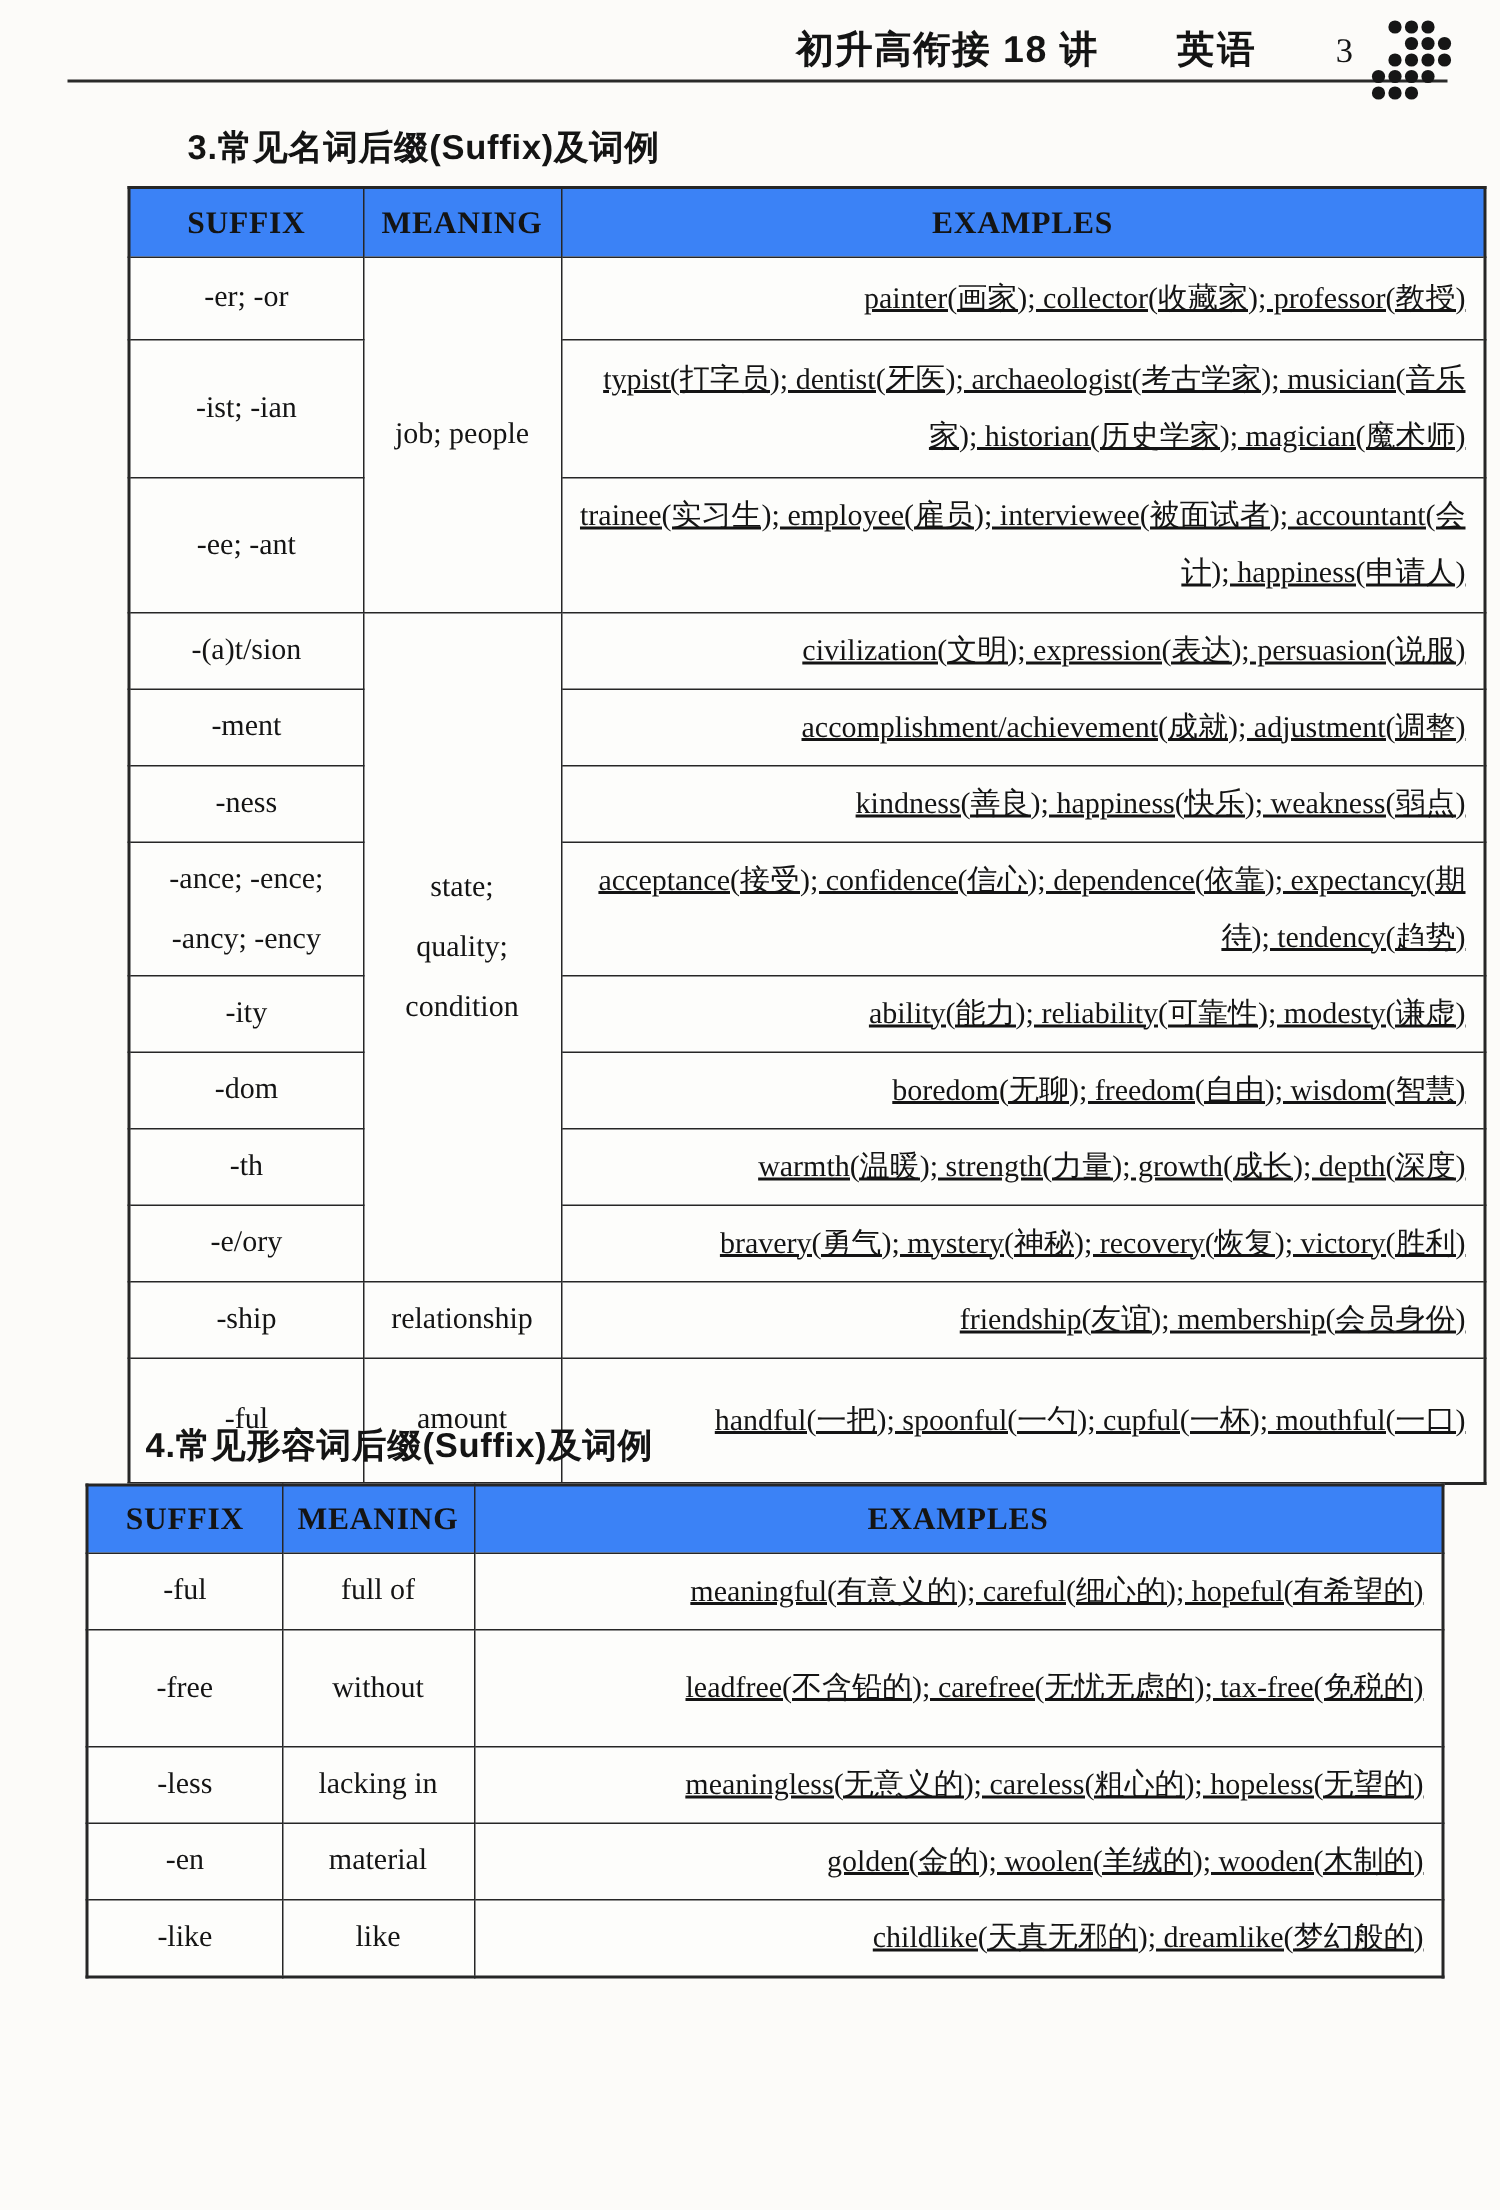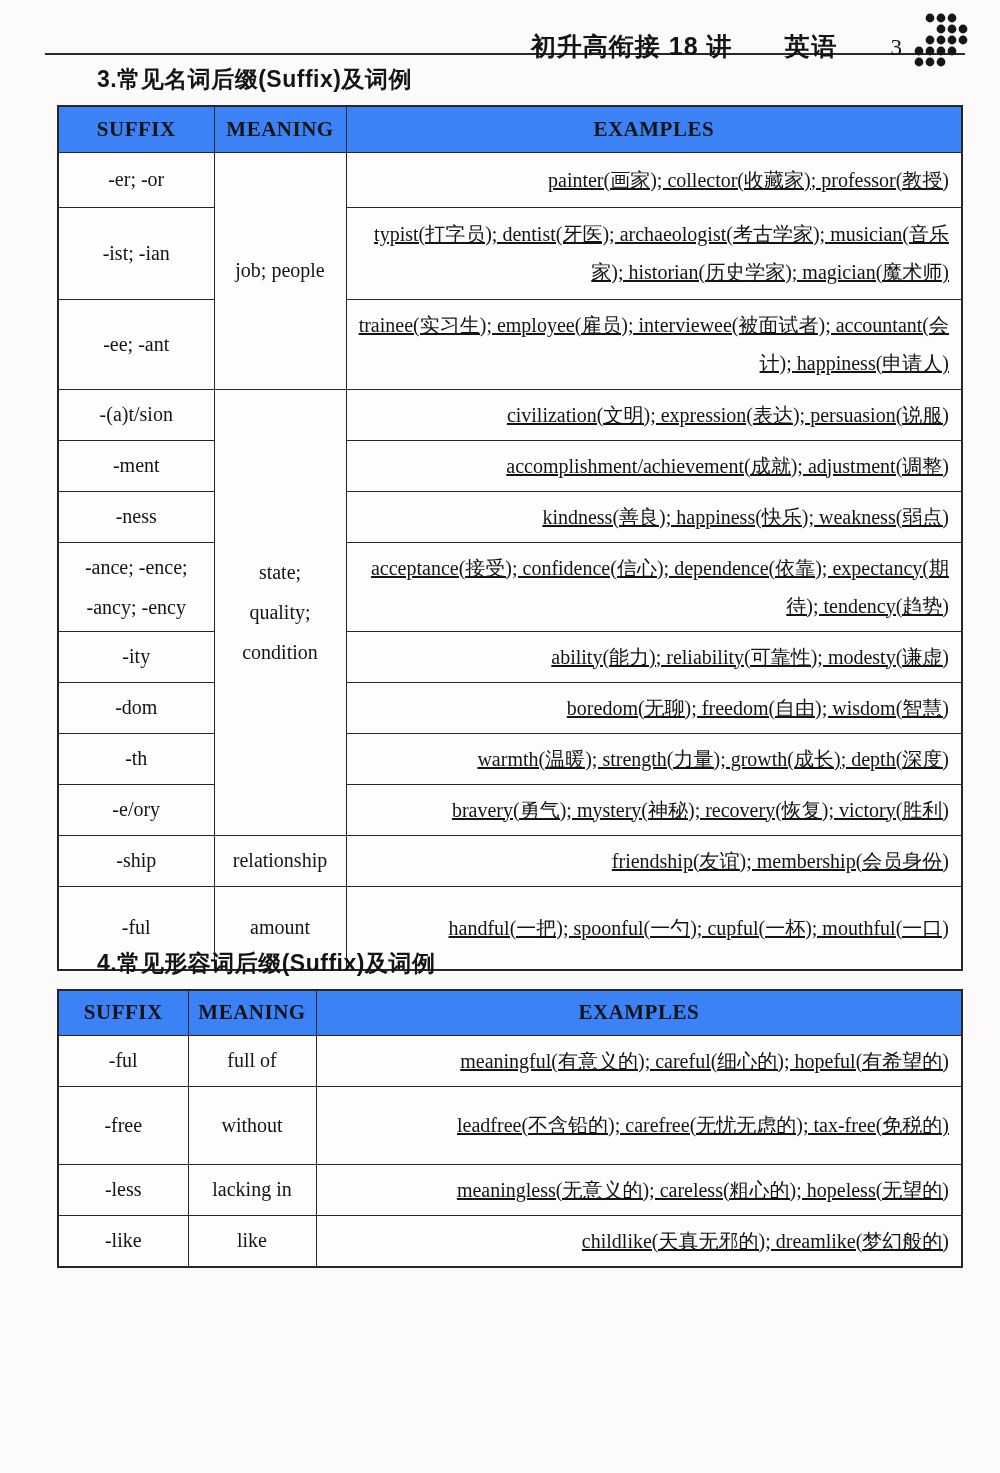--- a/index.html
+++ b/index.html
@@ -12,31 +12,31 @@
     font-family:"Liberation Serif","DejaVu Serif",serif;
     color:#141414;
     overflow:hidden;
   }
   
   .hdr-rule {
     position:absolute; top:53px; left:45px; width:920px;
     border-top:2px solid #2a2a2a;
   }
   .hdr-bar {
-    position:absolute; top:30px; right:98px;
+    position:absolute; top:16px; right:98px;
     display:flex; align-items:baseline;
     font-family:"Liberation Sans","DejaVu Sans",sans-serif;
   }
   .hdr-title { font-weight:bold; font-size:25px; letter-spacing:1px; }
   .hdr-subject { font-weight:bold; font-size:25px; margin-left:52px; letter-spacing:2px; }
   .hdr-page { font-family:"Liberation Serif","DejaVu Serif",serif; font-size:23px; margin-left:52px; }
   .hdr-logo { position:absolute; top:10px; right:28px; width:62px; height:64px; }
   
   .section { position:absolute; left:57px; width:906px; }
-  .sec-noun { top:64px; }
+  .sec-noun { top:83px;margin-left:28px; }
   .sec-adj  { top:948px; }
   .sec-title {
     font-family:"Liberation Sans","DejaVu Sans",sans-serif;
     font-weight:bold; font-size:23px;
     margin:0 0 10px 40px;
     letter-spacing:0.5px;
   }
   
   table.suffix-table {
     width:906px; table-layout:fixed;
@@ -202,20 +202,25 @@
         <tr style="height:78px">
           <td class="suffix-cell">-free</td>
           <td class="meaning-cell">without</td>
           <td class="examples-cell">leadfree(不含铅的); carefree(无忧无虑的); tax-free(免税的)</td>
         </tr>
         <tr style="height:48px">
           <td class="suffix-cell">-less</td>
           <td class="meaning-cell">lacking in</td>
           <td class="examples-cell">meaningless(无意义的); careless(粗心的); hopeless(无望的)</td>
         </tr>
+        <tr style="height:46px">
+          <td class="suffix-cell">-en</td>
+          <td class="meaning-cell">material</td>
+          <td class="examples-cell">golden(金的); woolen(羊绒的); wooden(木制的)</td>
+        </tr>
         <tr style="height:50px">
           <td class="suffix-cell">-like</td>
           <td class="meaning-cell">like</td>
           <td class="examples-cell">childlike(天真无邪的); dreamlike(梦幻般的)</td>
         </tr>
       </tbody>
     </table>
   </div>
 
 </div>

